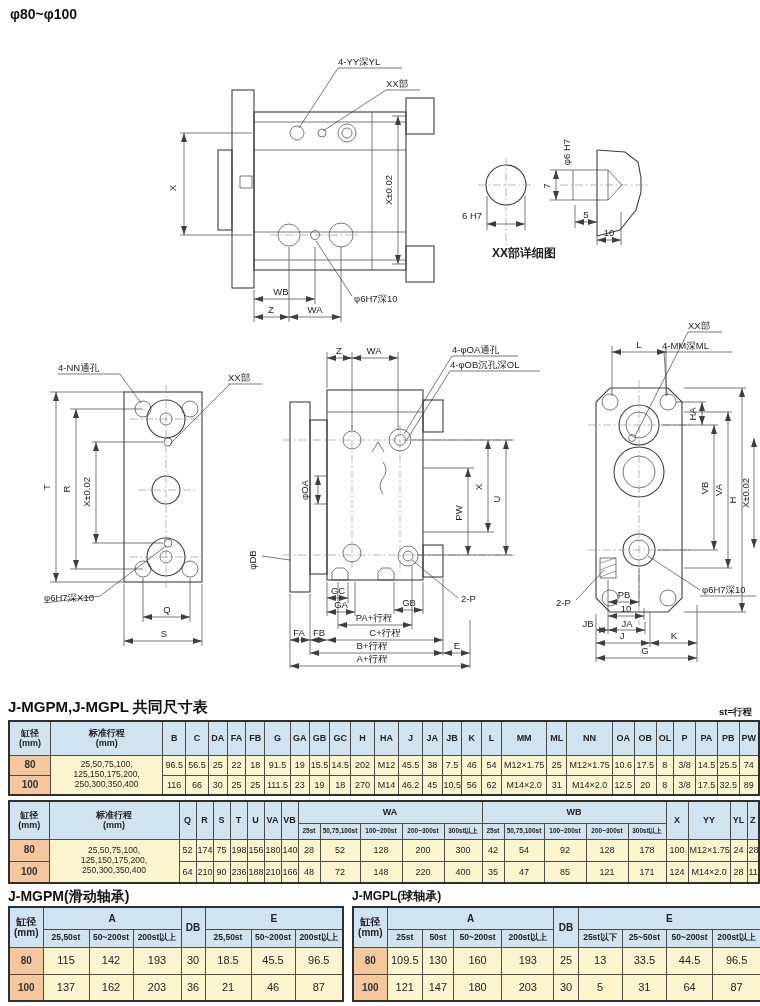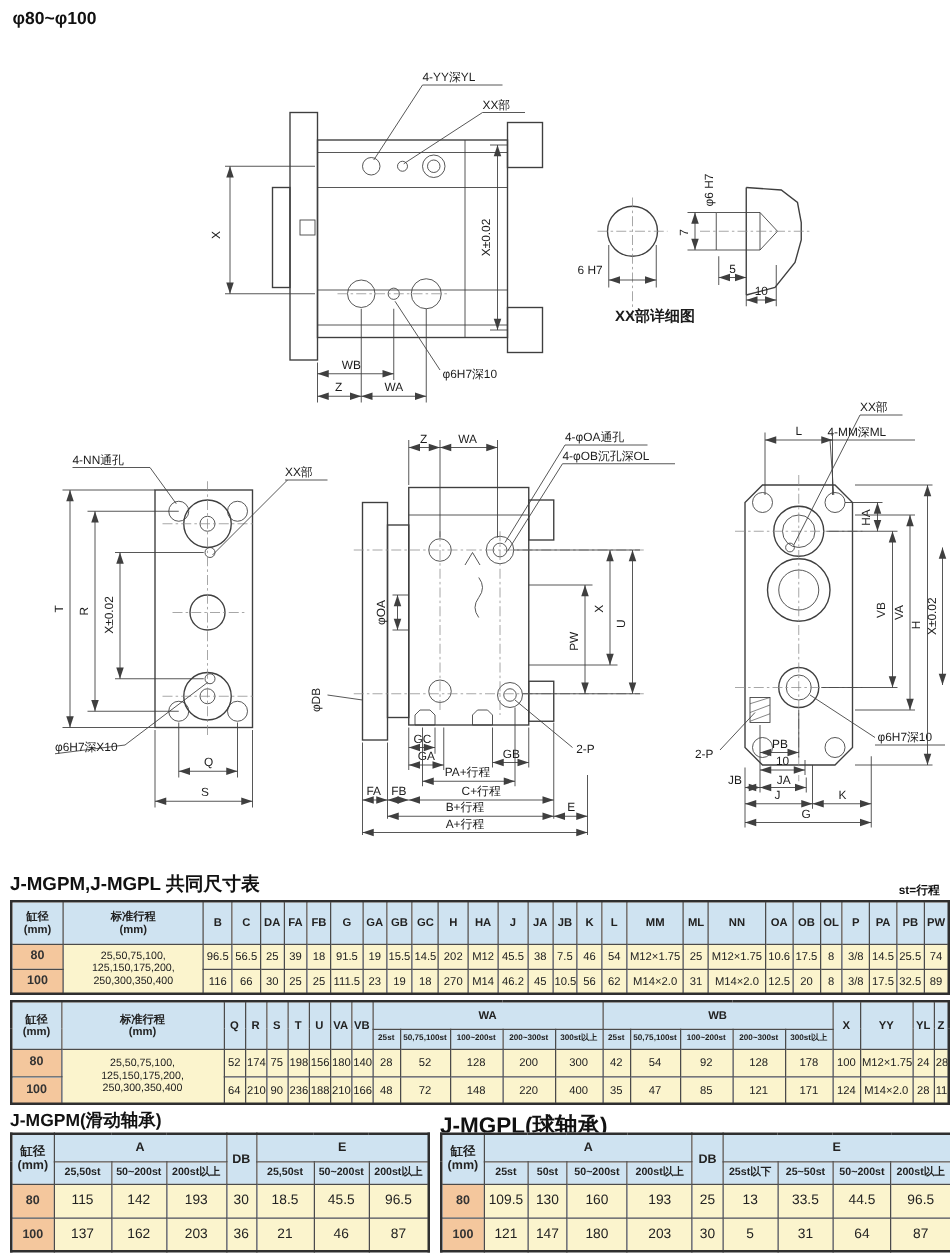--- a/index.html
+++ b/index.html
@@ -31,21 +31,21 @@
   #t4 { left:352px; width:410px; }
   #t3 th.hd,#t4 th.hd { font-size:10px; }
   #t3 .subhd,#t4 .subhd { font-size:8.5px; }
   #t3 .val,#t4 .val { font-size:11px; }
   #t3 tr.hr1,#t4 tr.hr1 { height:22px; } #t3 tr.hr2,#t4 tr.hr2 { height:18px; }
   #t3 tr.dr,#t4 tr.dr { height:27px; }
   .sec-title { position:absolute; font-weight:bold; color:#111; }
   #t1-title { left:8px; top:698px; font-size:15px; }
   #t1-note  { right:8px; top:706px; font-size:9.5px; font-weight:bold; position:absolute; color:#111;text-align:center; }
   #t3-title { left:8px; top:888px; font-size:14px; }
-  #t4-title { left:352px; top:888px; font-size:18px; }
+  #t4-title { left:352px; top:888px; font-size:12px; }
 </style>
 </head>
 <body>
 
 <div id="page-title">φ80~φ100</div>
 
 <svg style="position:absolute;left:0;top:20px;" width="760" height="676" viewBox="0 20 760 676" xmlns="http://www.w3.org/2000/svg">
   <defs>
     <marker id="ar" viewBox="0 0 10 8" refX="9.5" refY="4" markerWidth="10" markerHeight="8" orient="auto-start-reverse" markerUnits="userSpaceOnUse">
       <path d="M0.5,1 L9.5,4 L0.5,7 Z" fill="#3f3f3f"></path>
@@ -428,21 +428,21 @@
         <th class="hd">PW</th>
       </tr>
   <tr class="dr">
     <td class="bore">80</td>
     <td class="stroke-cell" rowspan="2">25,50,75,100,
 125,150,175,200,
 250,300,350,400</td>
   <td class="val">96.5</td>
         <td class="val">56.5</td>
         <td class="val">25</td>
-        <td class="val">39</td>
+        <td class="val">22</td>
         <td class="val">18</td>
         <td class="val">91.5</td>
         <td class="val">19</td>
         <td class="val">15.5</td>
         <td class="val">14.5</td>
         <td class="val">202</td>
         <td class="val">M12</td>
         <td class="val">45.5</td>
         <td class="val">38</td>
         <td class="val">7.5</td>

